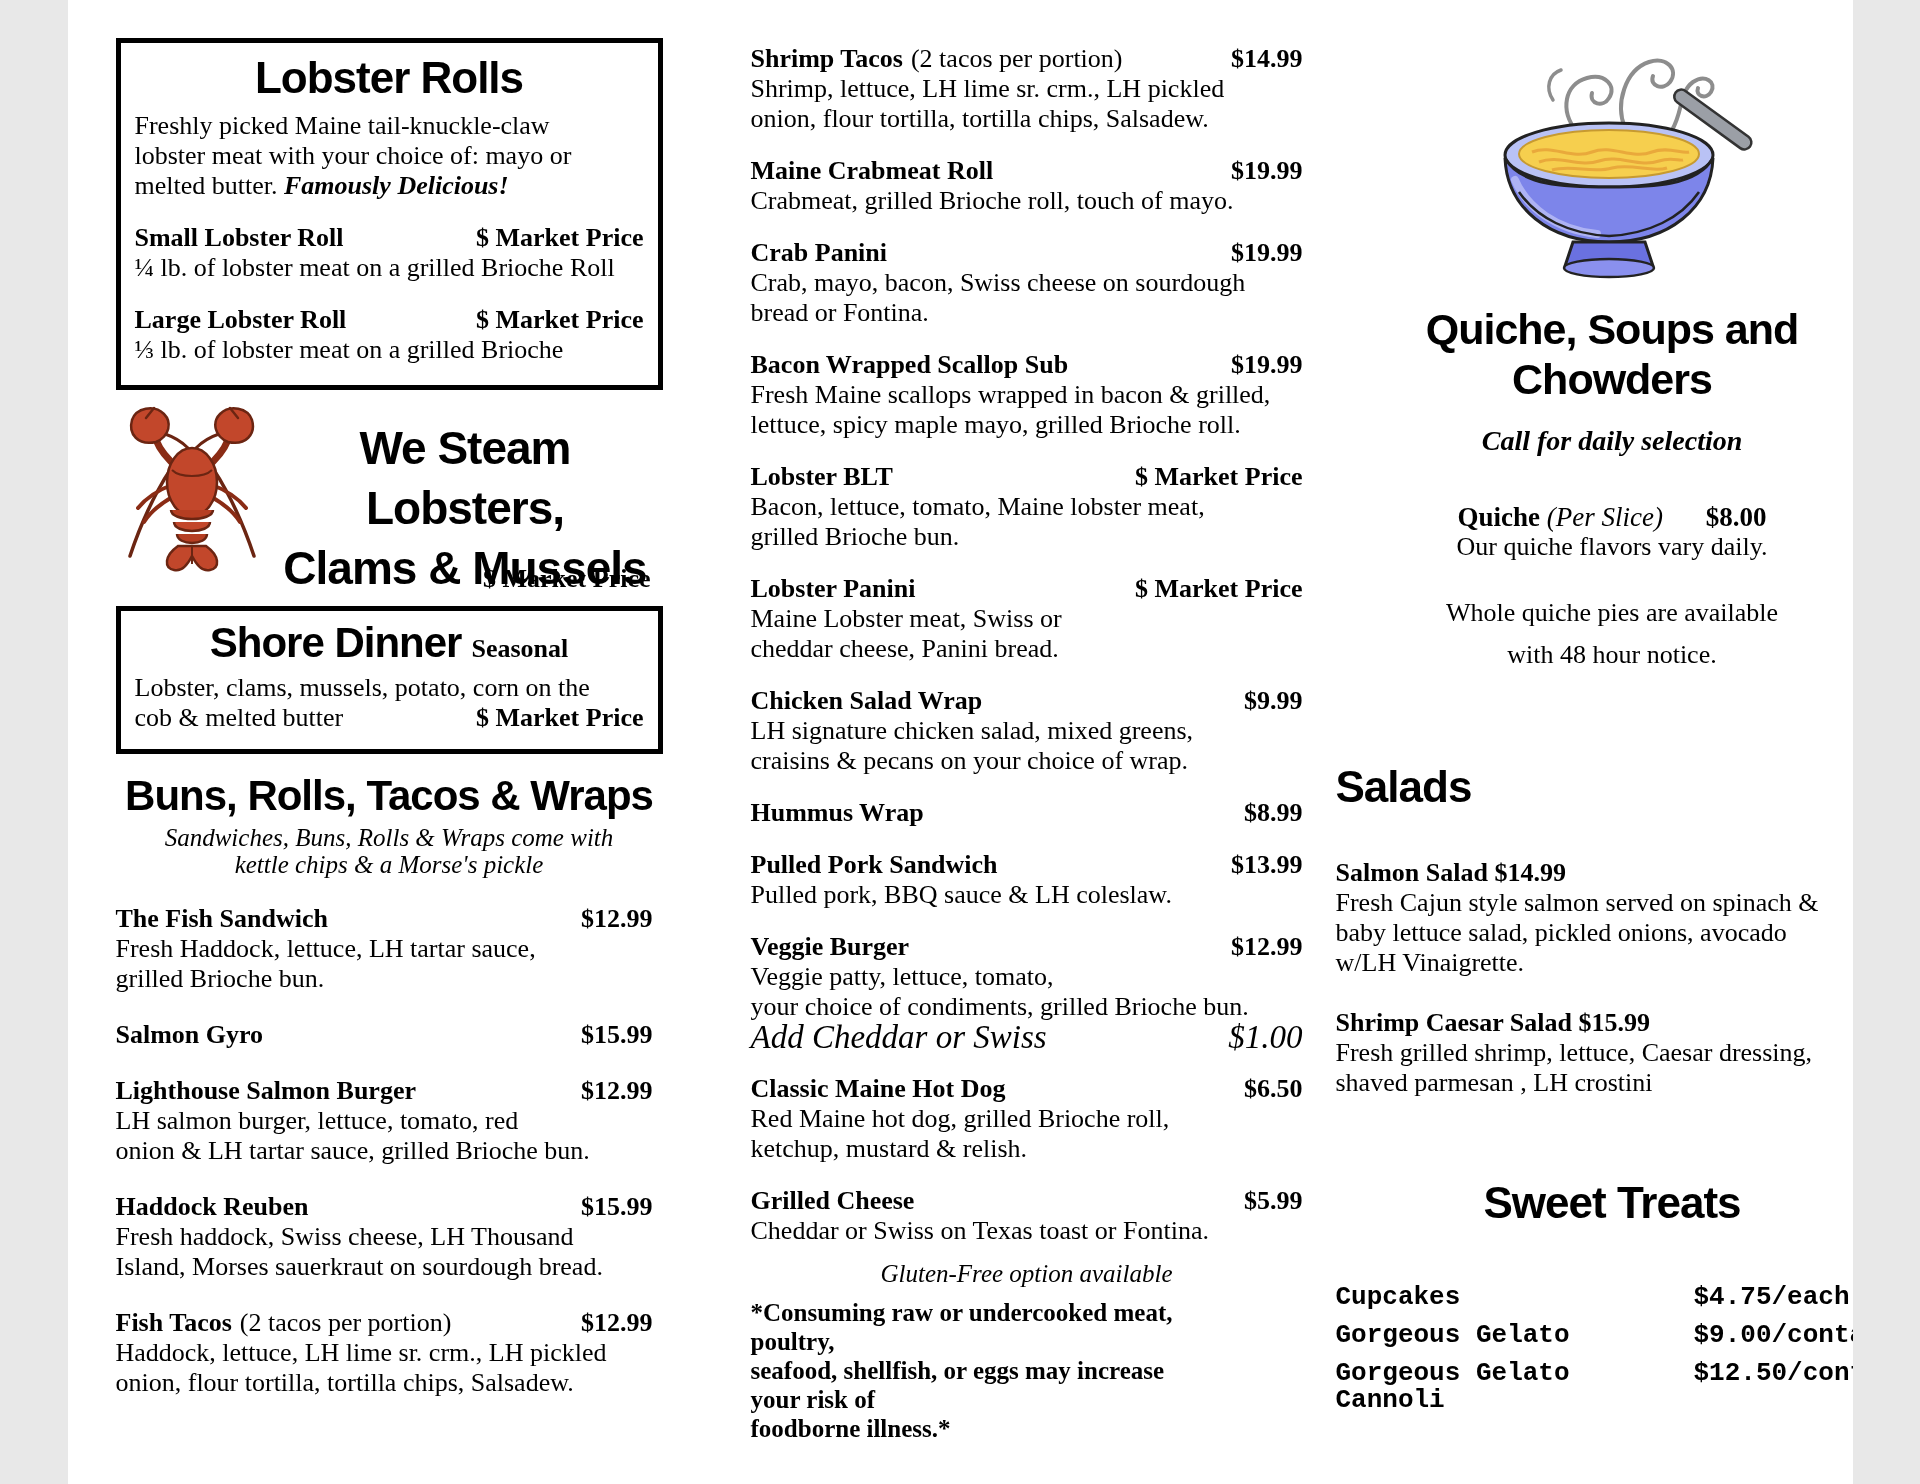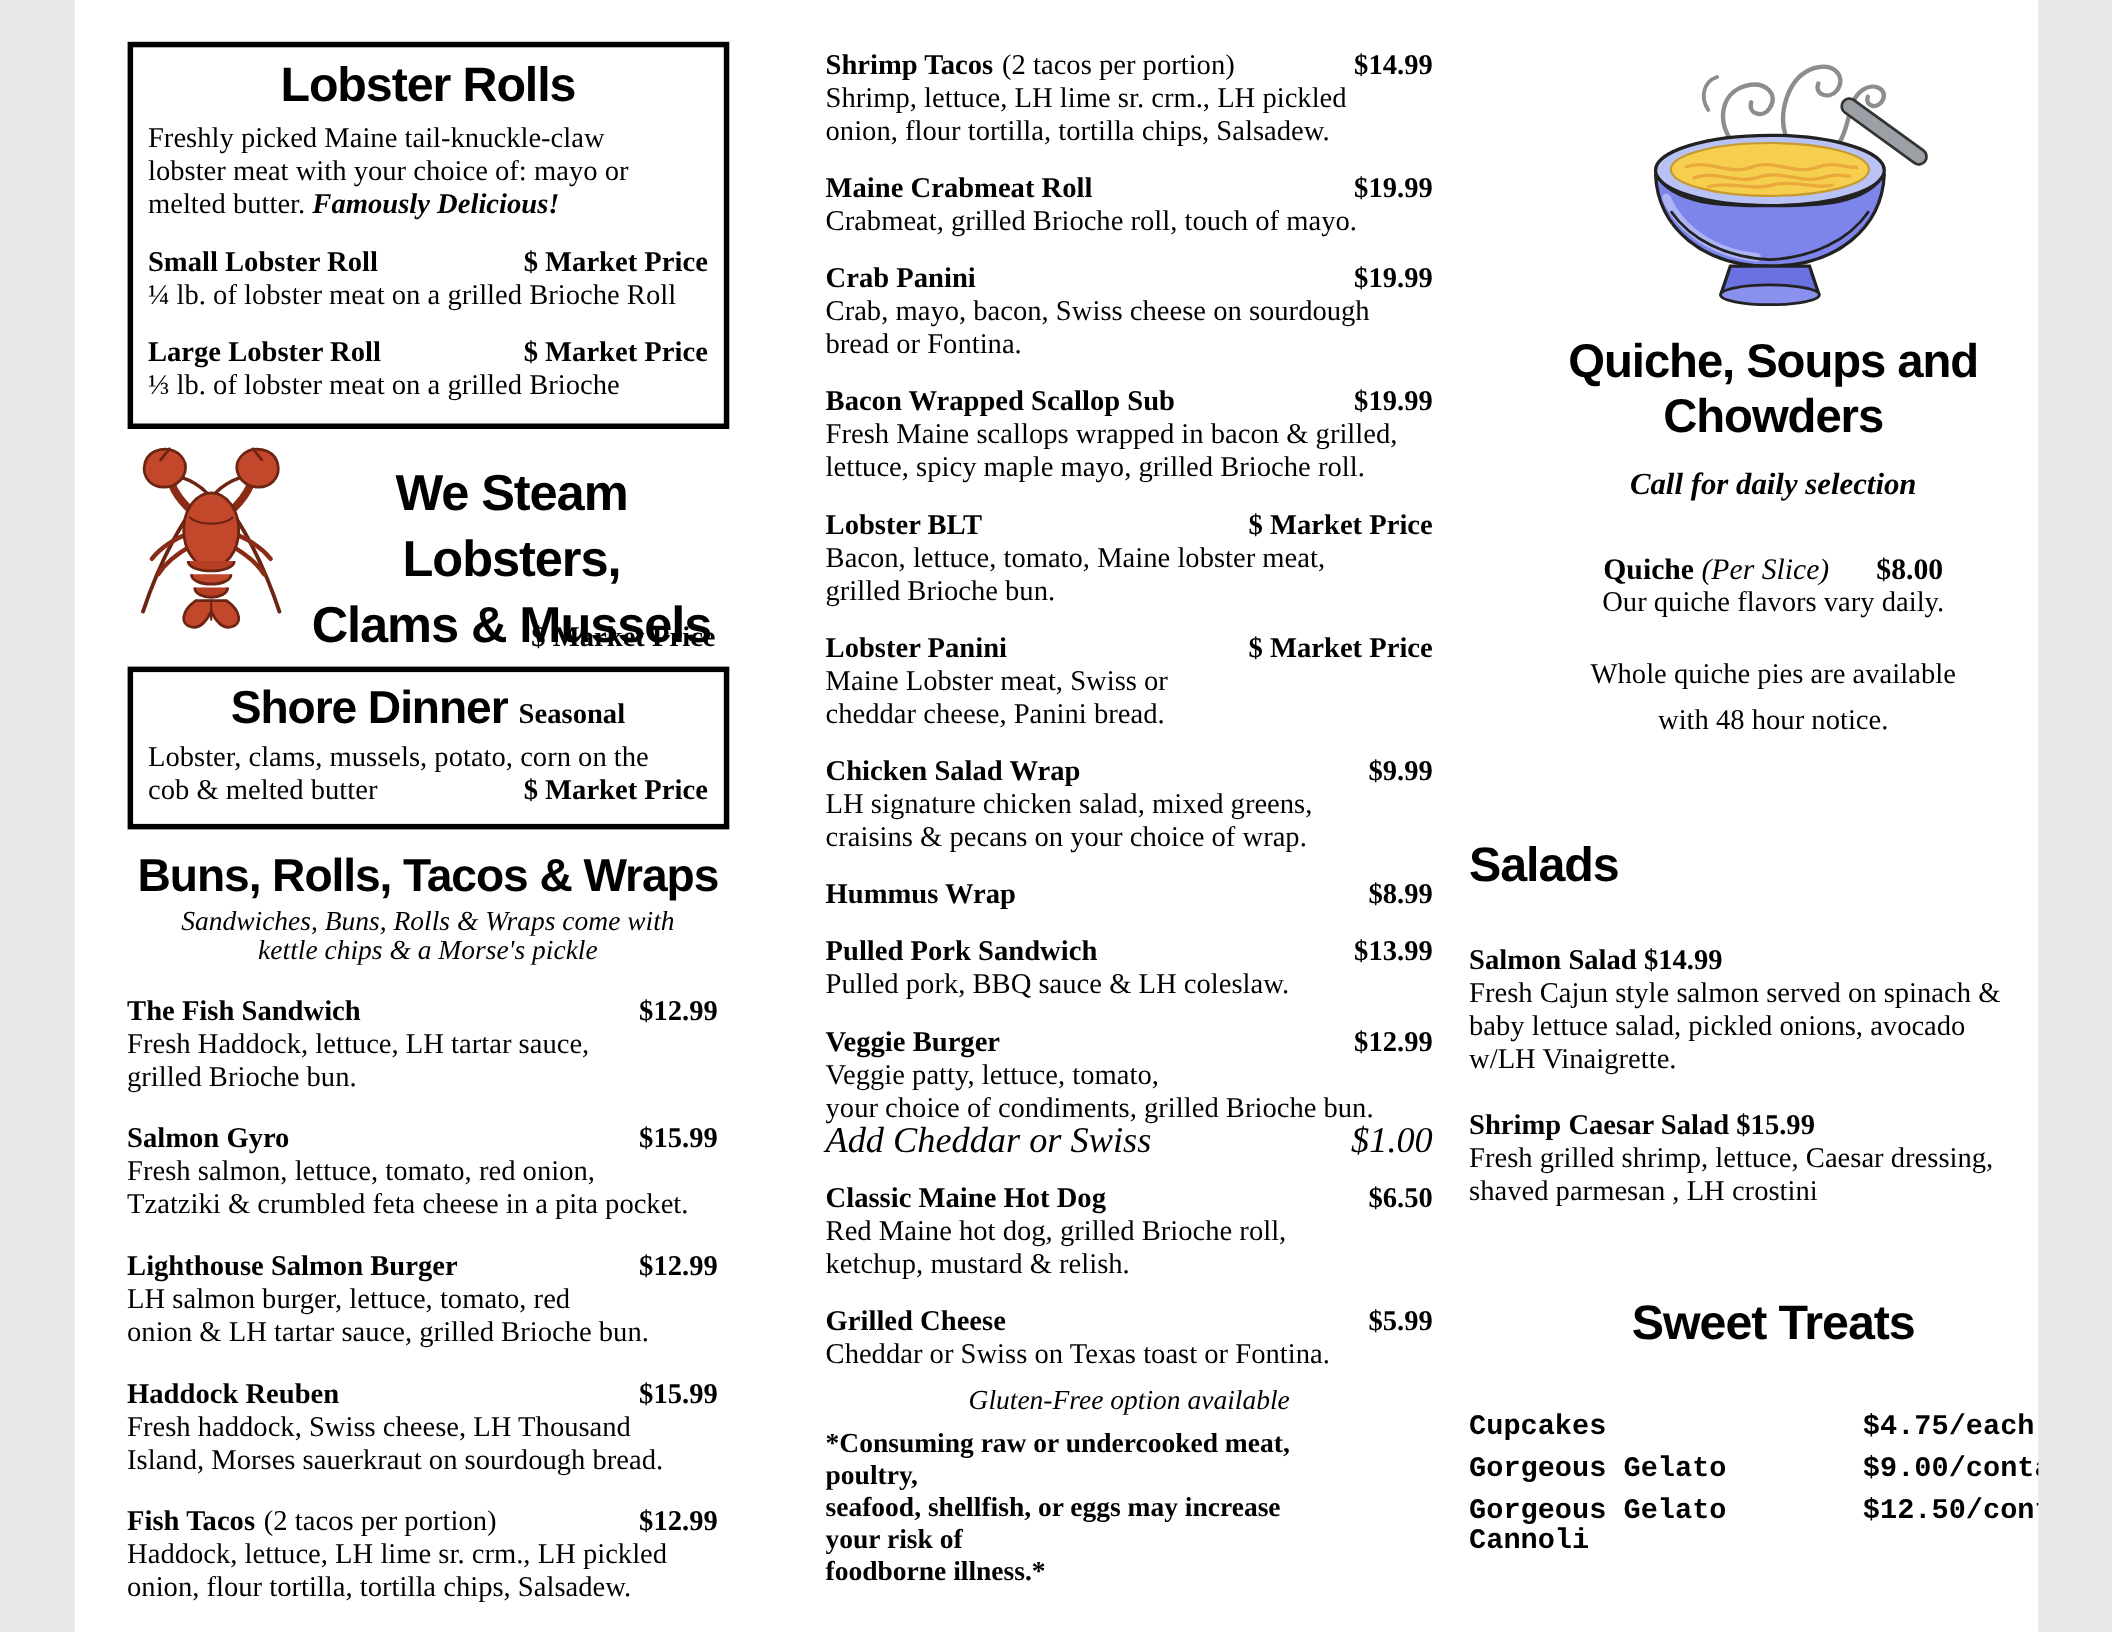--- a/index.html
+++ b/index.html
@@ -166,22 +166,20 @@
         </div>
         <div class="idesc">Fresh Haddock, lettuce, LH tartar sauce,
 grilled Brioche bun.</div>
       </div>
       <div class="item">
         <div class="item-row">
           <span class="iname">Salmon Gyro</span>
           <span class="spacer"></span>
           <span class="price">$15.99</span>
         </div>
-        <div class="idesc">Fresh salmon, lettuce, tomato, red onion,
-Tzatziki &amp; crumbled feta cheese in a pita pocket.</div>
       </div>
       <div class="item">
         <div class="item-row">
           <span class="iname">Lighthouse Salmon Burger</span>
           <span class="spacer"></span>
           <span class="price">$12.99</span>
         </div>
         <div class="idesc">LH salmon burger, lettuce, tomato, red
 onion &amp; LH tartar sauce, grilled Brioche bun.</div>
       </div>

